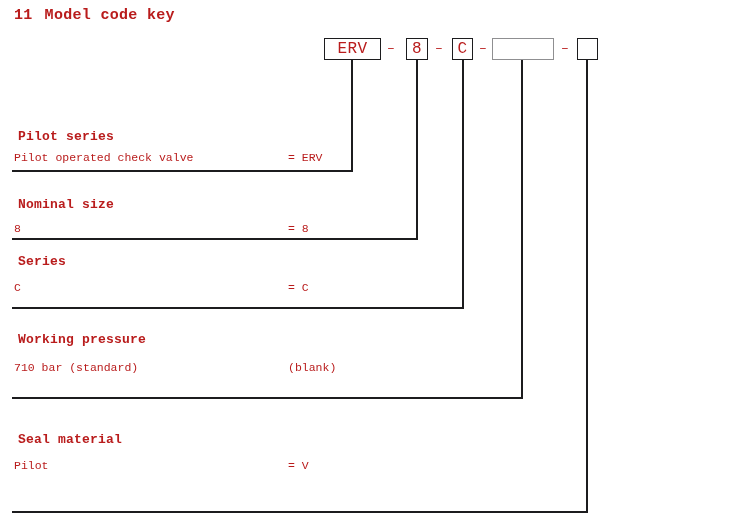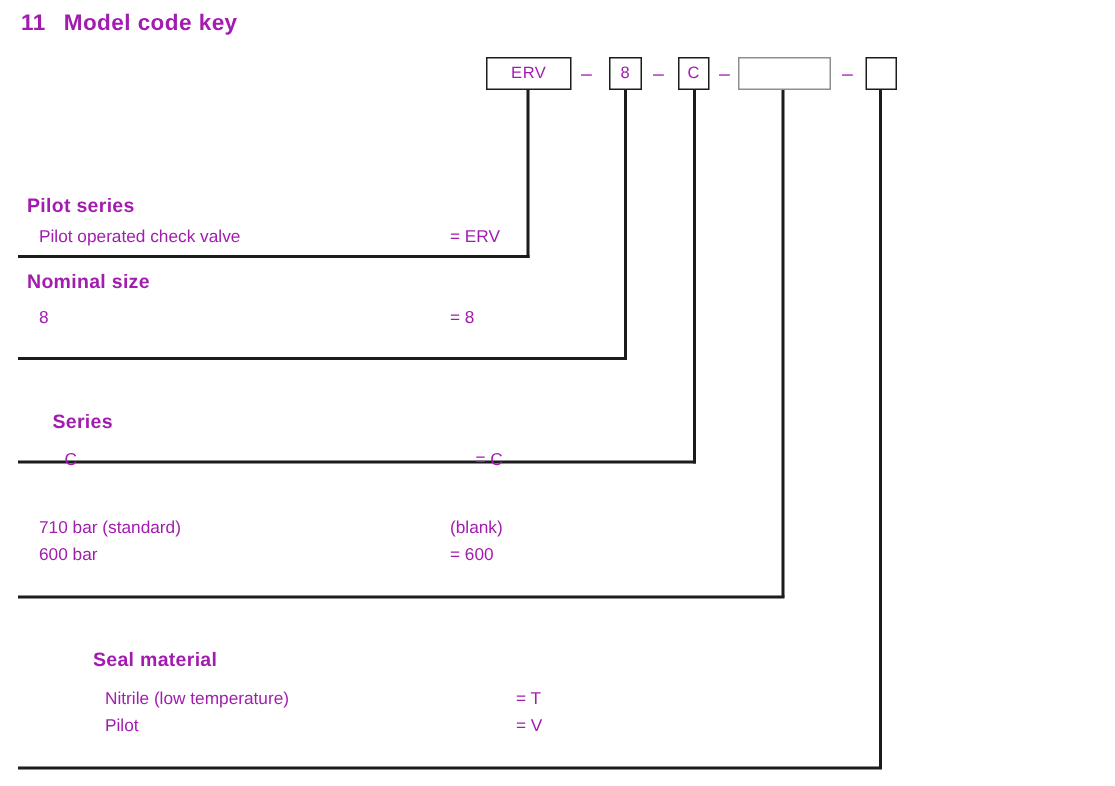--- a/index.html
+++ b/index.html
@@ -1,29 +1,29 @@
 <!DOCTYPE html>
 <html><head>
 <meta charset="utf-8">
 <style>
   html,body{margin:0;padding:0;background:#ffffff;}
   .page{
     position:relative;width:708px;height:524px;background:#ffffff;
-    font-family:Liberation Sans, sans-serif;color:#a21caf;
+    font-family:Liberation Mono, monospace;color:#b91c1c;
     overflow:hidden;
   }
   
   .title{position:absolute;left:14px;top:7px;font-size:15px;font-weight:bold;letter-spacing:.3px;}
   .title .num{display:inline-block;margin-right:12px;}
   
   .code-box{
     position:absolute;top:38px;height:22px;box-sizing:border-box;
     border:1.6px solid #1c1c1e;background:#ffffff;
     display:flex;align-items:center;justify-content:center;
-    font-size:11px;letter-spacing:.4px;
+    font-size:16px;letter-spacing:.4px;
   }
   .b1{left:324px;width:57px;}
   .b2{left:406px;width:22px;}
   .b3{left:452px;width:21px;}
   .b4{left:492px;width:62px;border-color:#8f8f91;}
   .b5{left:577px;width:21px;}
   .dash{
     position:absolute;top:38px;height:22px;width:10px;line-height:22px;
     text-align:center;font-size:13px;
   }
@@ -38,27 +38,27 @@
   .hline{position:absolute;height:1.6px;background:#1c1c1e;left:12px;}
   .h1{top:170px;width:341px;}
   .h2{top:238px;width:406px;}
   .h3{top:307px;width:452px;}
   .h4{top:397px;width:511px;}
   .h5{top:511px;width:576px;}
   
   .section{position:absolute;left:0;width:620px;}
   .section h2{margin:0 0 0 18px;font-size:13px;font-weight:bold;letter-spacing:.2px;line-height:16px;}
   .rows{margin:0;}
-  .row{position:relative;height:18px;line-height:18px;padding-left:14px;font-size:11.5px;margin-left:12px;}
+  .row{position:relative;height:18px;line-height:18px;padding-left:14px;font-size:11.5px;}
   .row .val{position:absolute;left:288px;top:0;}
   .s0{top:129px;} .s0 .rows{margin-top:4px;}
-  .s1{top:180px;} .s1 .rows{margin-top:7px;}
-  .s2{top:273px;padding-left:17px;} .s2 .rows{margin-top:9px;}
+  .s1{top:197px;} .s1 .rows{margin-top:7px;}
+  .s2{top:254px;} .s2 .rows{margin-top:9px;}
   .s3{top:332px;} .s3 .rows{margin-top:11px;}
-  .s4{top:432px;padding-left:44px;} .s4 .rows{margin-top:9px;}
+  .s4{top:432px;} .s4 .rows{margin-top:9px;}
 </style>
 </head>
 <body>
 
 <div class="page">
 
   <div class="title">
     <span class="num">11</span><span>Model code key</span>
   </div>
 
@@ -108,39 +108,32 @@
     <h2>Series</h2>
     <div class="rows">
       <div class="row">
         <span>C</span>
         <span class="val">= C</span>
       </div>
     </div>
   </div>
 
   <div class="section s3">
+    <h2>Working pressure</h2>
     <div class="rows">
       <div class="row">
         <span>710 bar (standard)</span>
         <span class="val">(blank)</span>
-      </div>
-      <div class="row">
-        <span>600 bar</span>
-        <span class="val">= 600</span>
       </div>
     </div>
   </div>
 
   <div class="section s4">
     <h2>Seal material</h2>
     <div class="rows">
-      <div class="row">
-        <span>Nitrile (low temperature)</span>
-        <span class="val">= T</span>
-      </div>
       <div class="row">
         <span>Pilot</span>
         <span class="val">= V</span>
       </div>
     </div>
   </div>
 
 </div>
 
 </body></html>

